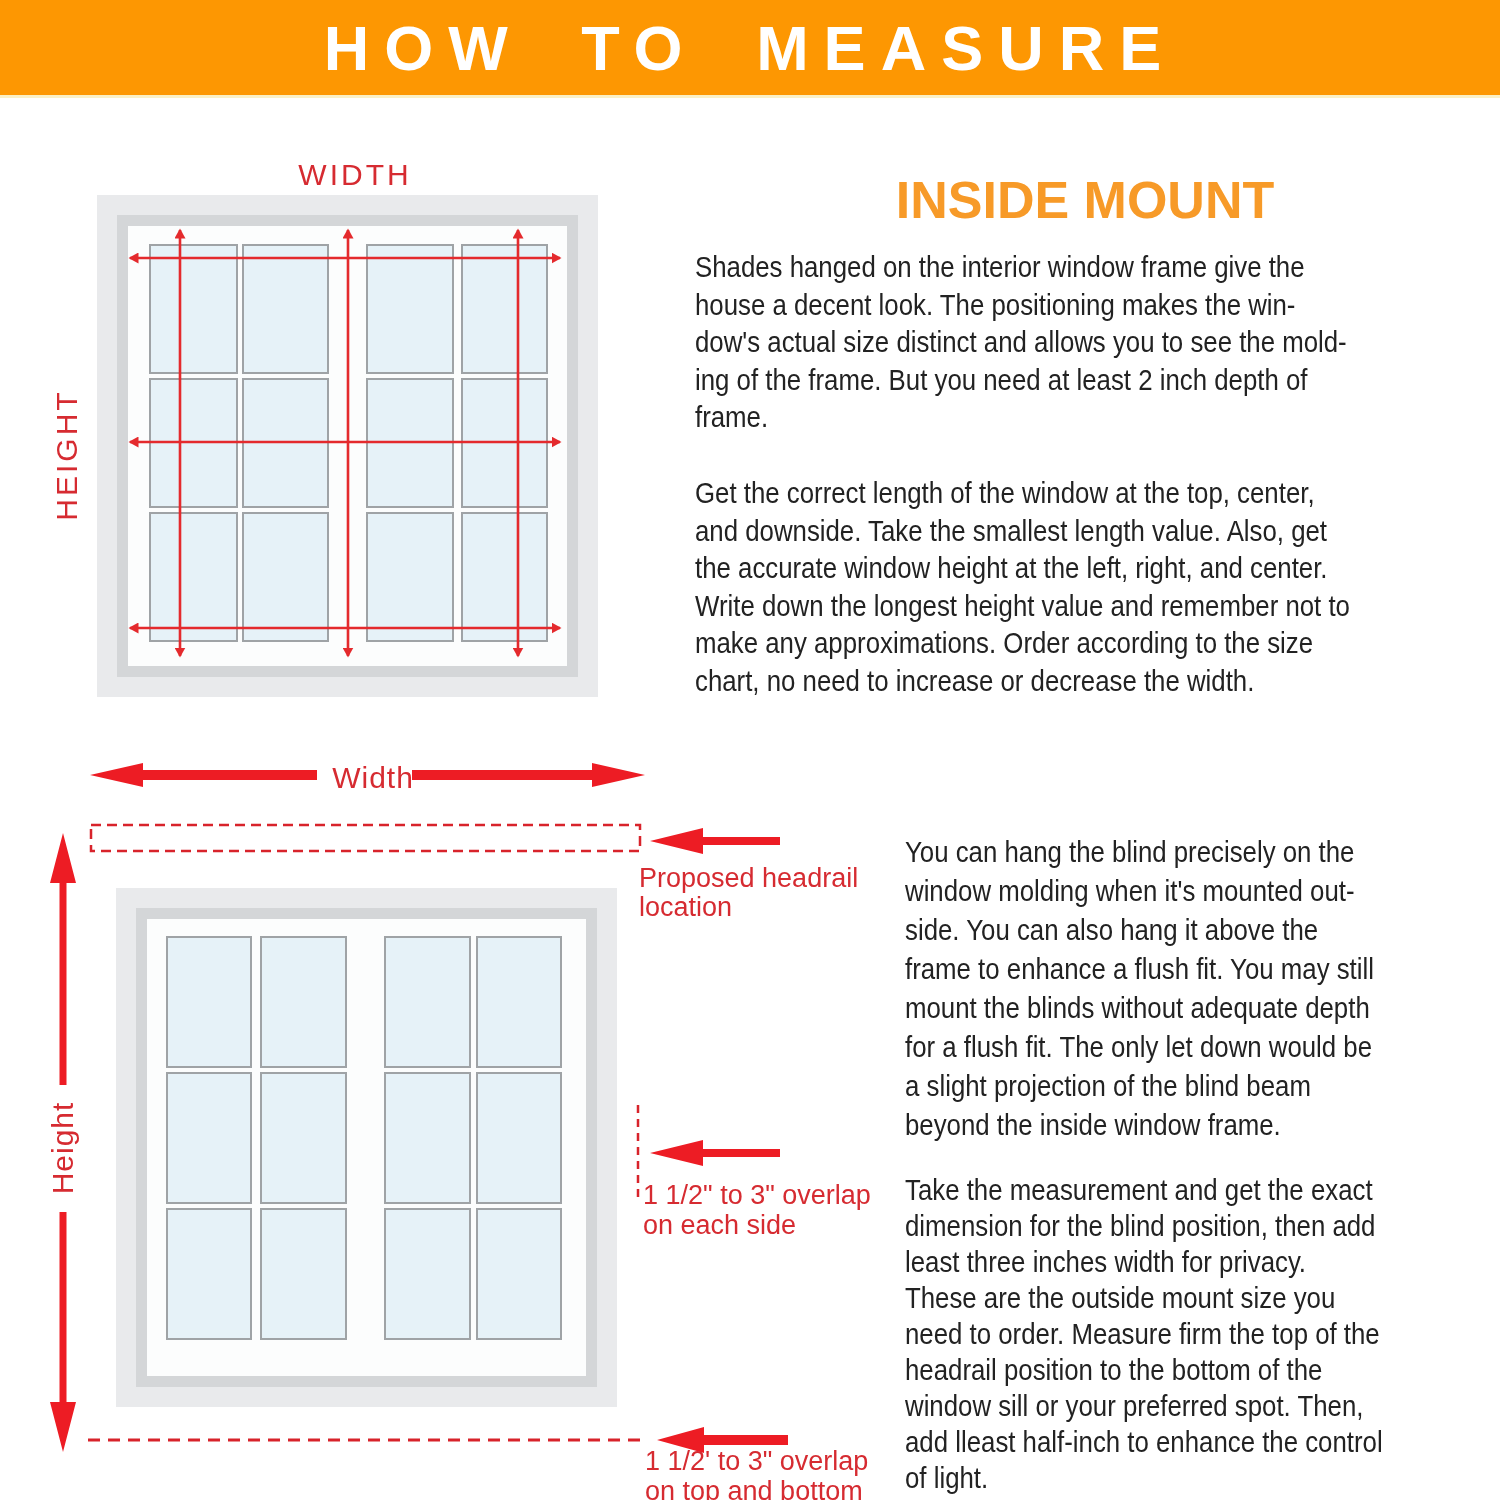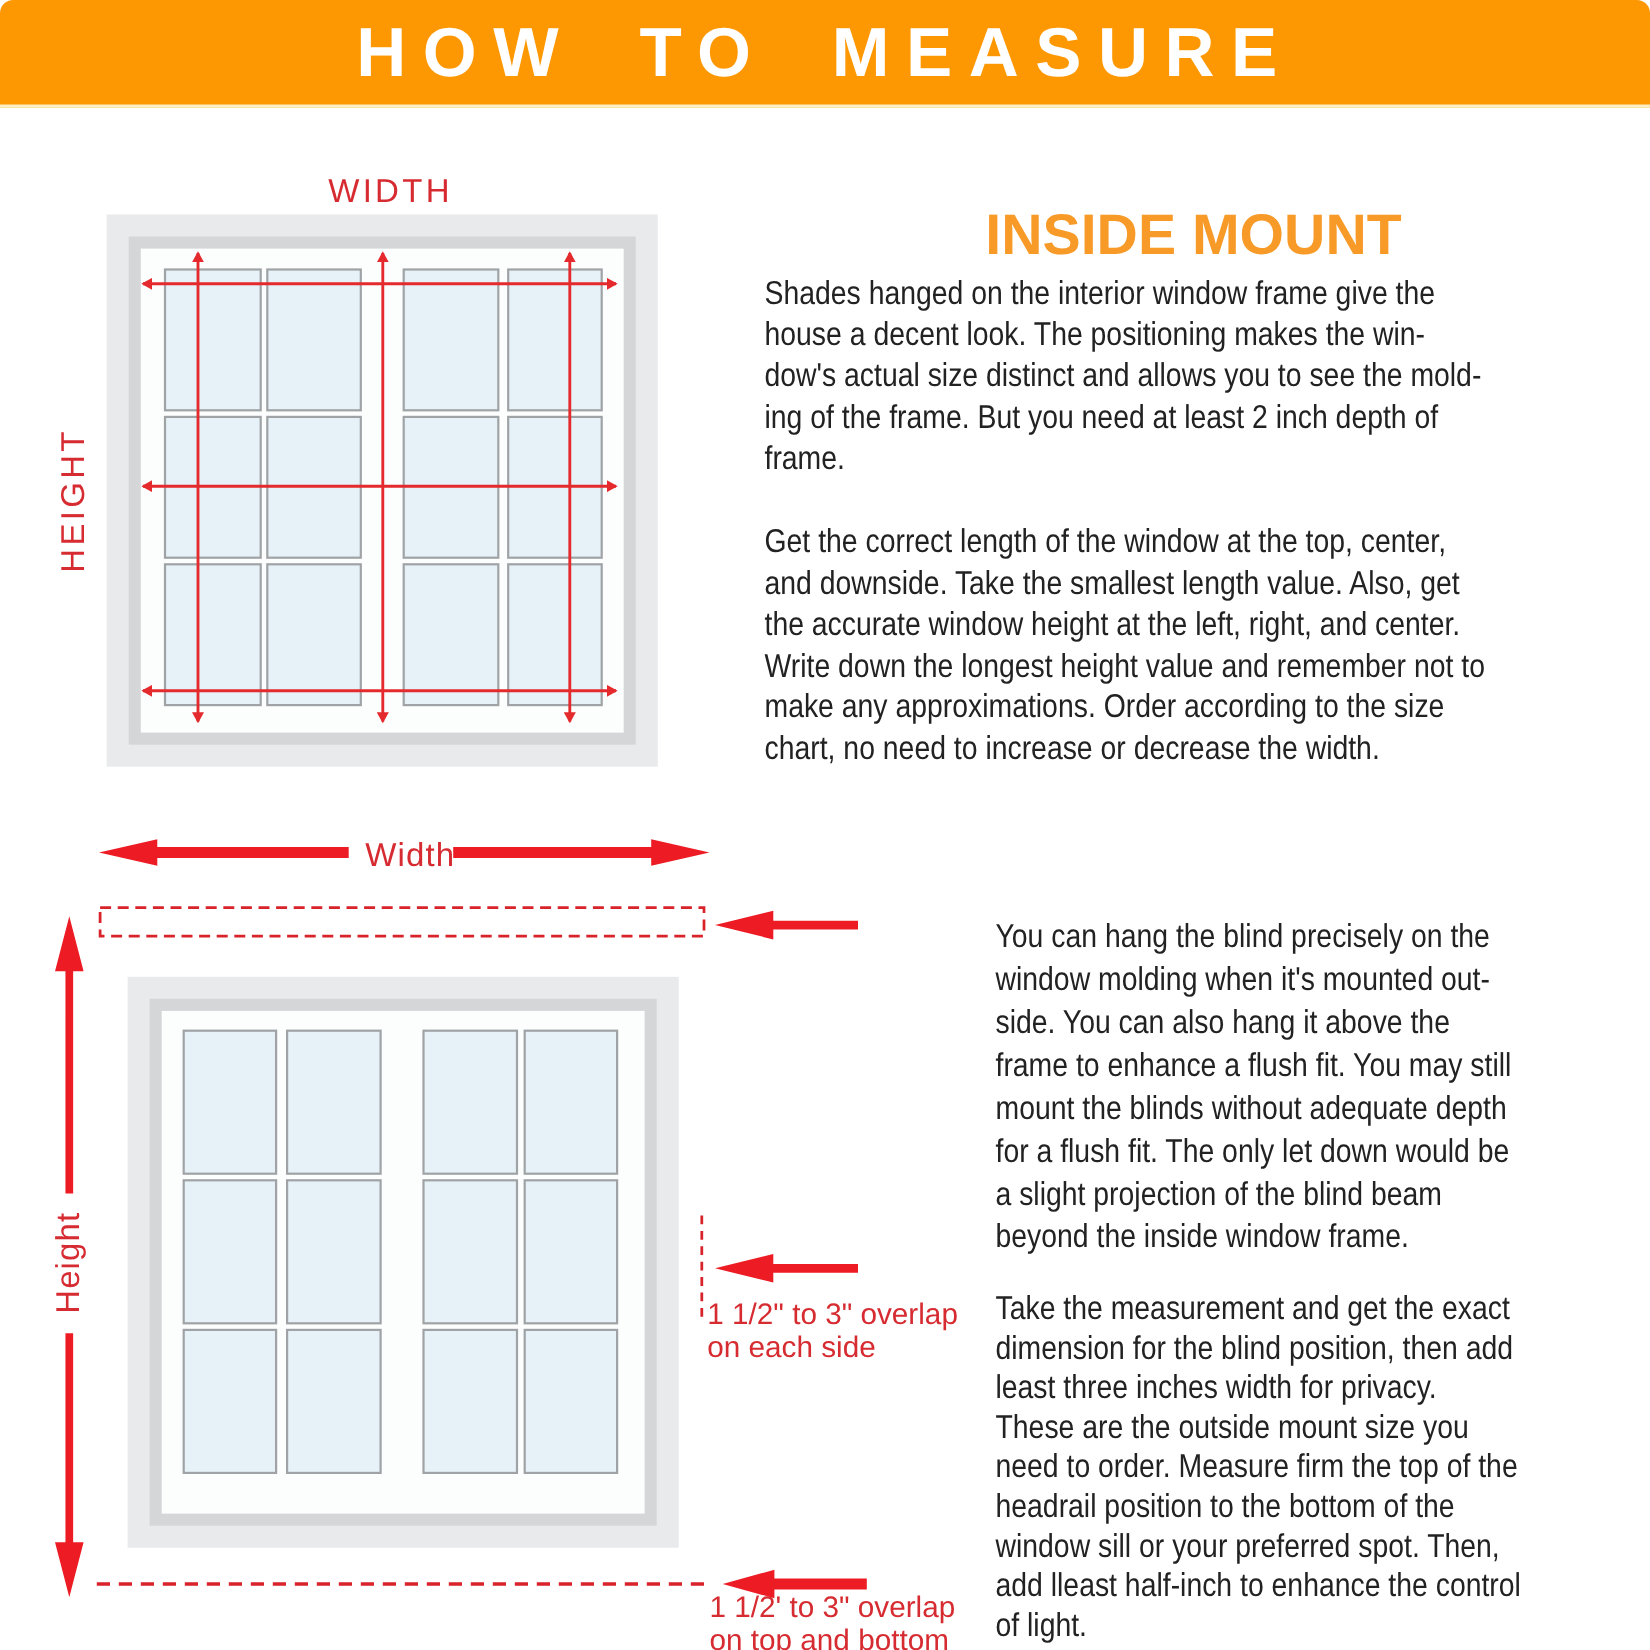--- a/index.html
+++ b/index.html
@@ -1,19 +1,18 @@
 <!DOCTYPE html>
 <html><head>
 <meta charset="utf-8">
 <style>
   html,body{margin:0;padding:0;background:#ffffff;}
   .canvas{
     position:relative;width:1500px;height:1500px;overflow:hidden;background:#ffffff;
     font-family:"Liberation Sans","DejaVu Sans",sans-serif;
-    border-radius:12px;
   }
   .abs{position:absolute;}
 
   
   .banner{
     position:absolute;left:0;top:0;width:1500px;height:95px;
     background:#fd9702;border-bottom:3px solid #fbf0c5;
     display:flex;align-items:center;justify-content:center;
   }
   .banner h1{
@@ -31,21 +30,21 @@
   .note-lbl{font-size:27px;line-height:30px;white-space:pre-line;}
   .headrail-lbl{left:639px;top:864px;line-height:29px;}
   .side-overlap-lbl{left:643px;top:1180px;}
   .bottom-overlap-lbl{left:645px;top:1446px;}
 
   
   .mount-heading{
     position:absolute;text-align:center;font-size:52px;font-weight:bold;color:#f79a28;
     white-space:nowrap;margin:0;
   }
-  .inside-heading{left:680px;top:184px;width:810px;}
+  .inside-heading{left:680px;top:170px;width:810px;}
   .outside-heading{left:875px;top:748px;width:605px;}
   .para{
     position:absolute;color:#222222;font-size:30px;white-space:pre;
     transform:scaleX(0.86);transform-origin:left top;
   }
   .inside-para{left:695px;line-height:37.5px;}
   .inside-para-1{top:248px;}
   .inside-para-2{top:474px;}
   .outside-para{left:905px;}
   .outside-para-1{top:832px;line-height:39px;}
@@ -144,20 +143,22 @@
 
     <line x1="638" y1="1105" x2="638" y2="1197" stroke="#d8232b" stroke-width="2.5" stroke-dasharray="8 6"></line>
     <polygon points="650,1153 703,1140 703,1149 780,1149 780,1157 703,1157 703,1166" fill="#ed1c24"></polygon>
 
     <line x1="88" y1="1440" x2="648" y2="1440" stroke="#d8232b" stroke-width="3" stroke-dasharray="12 8"></line>
     <polygon points="657,1440 704,1427 704,1435 788,1435 788,1445 704,1445 704,1453" fill="#ed1c24"></polygon>
   </svg>
 
   <div class="abs red-lbl bot-width-lbl">Width</div>
   <div class="abs red-lbl rot-lbl bot-height-lbl">Height</div>
+  <div class="abs red-lbl note-lbl headrail-lbl">Proposed headrail
+location</div>
   <div class="abs red-lbl note-lbl side-overlap-lbl">1 1/2" to 3" overlap
 on each side</div>
   <div class="abs red-lbl note-lbl bottom-overlap-lbl">1 1/2' to 3" overlap
 on top and bottom</div>
 
   <div class="para outside-para outside-para-1">You can hang the blind precisely on the
 window molding when it's mounted out-
 side. You can also hang it above the
 frame to enhance a flush fit. You may still
 mount the blinds without adequate depth

